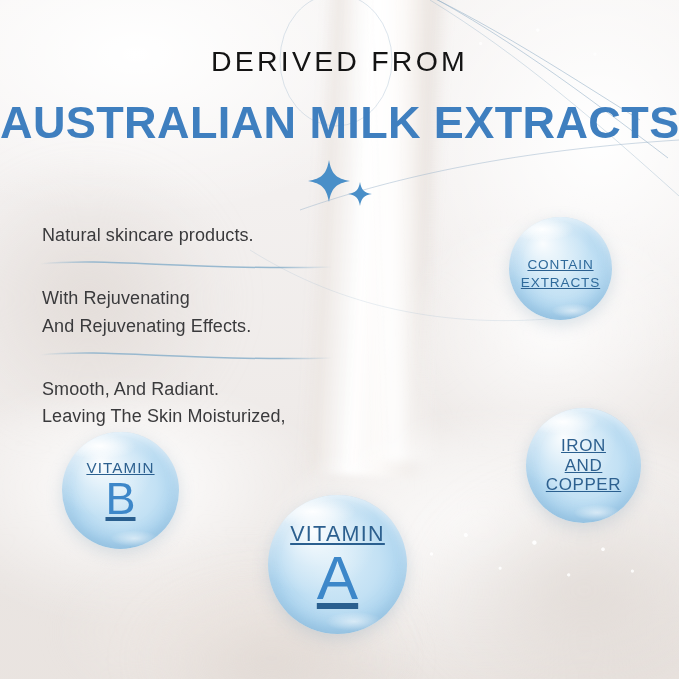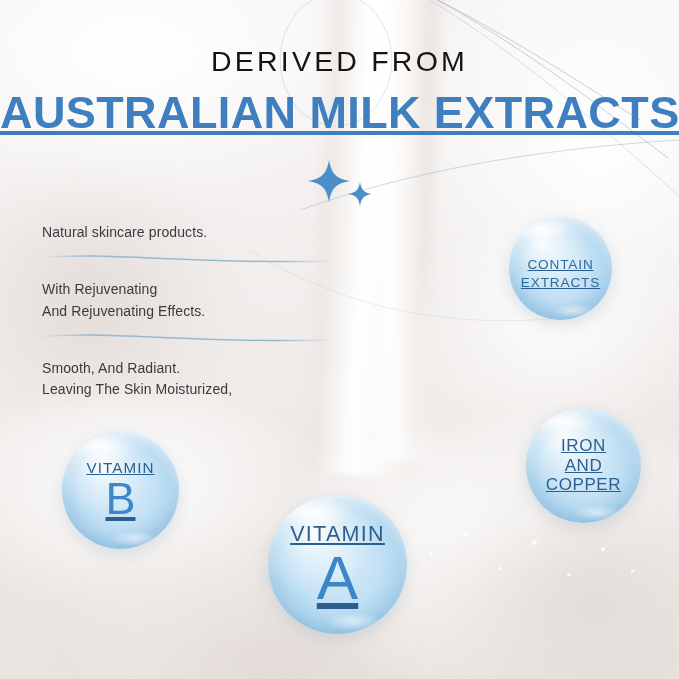--- a/index.html
+++ b/index.html
@@ -81,32 +81,32 @@
   .bg-svg{position:absolute;inset:0;width:100%;height:100%;}
 
   
   .head{position:absolute;left:0;right:0;top:47px;text-align:center;}
   .kicker{
     font-size:28.5px;letter-spacing:3.2px;color:#141414;
     font-weight:300;line-height:1;
     font-family:"Liberation Sans", sans-serif;
   }
   .title{
-    margin-top:14px;
+    margin-top:24px;
     font-size:45px;letter-spacing:.4px;color:#3f7fbf;
-    font-weight:700;line-height:1;white-space:nowrap;text-decoration:underline;
+    font-weight:700;line-height:1;white-space:nowrap;
   }
 
   
   .sparkles{position:absolute;left:303px;top:158px;width:76px;height:52px;}
 
   
   .copy{position:absolute;left:42px;top:222px;width:300px;}
   .copy p{
-    margin:0;color:#3a3a3c;font-size:14px;line-height:1.52;
+    margin:0;color:#3a3a3c;font-size:18px;line-height:1.52;
     font-weight:400;letter-spacing:.1px;
   }
   .copy .blk{margin-bottom:0;}
   .wave{display:block;width:296px;height:16px;margin:9px 0 11px -4px;}
 
   
   .bub{
     position:absolute;border-radius:50%;
     display:flex;flex-direction:column;align-items:center;justify-content:center;
     text-align:center;color:#2a5f8f;

